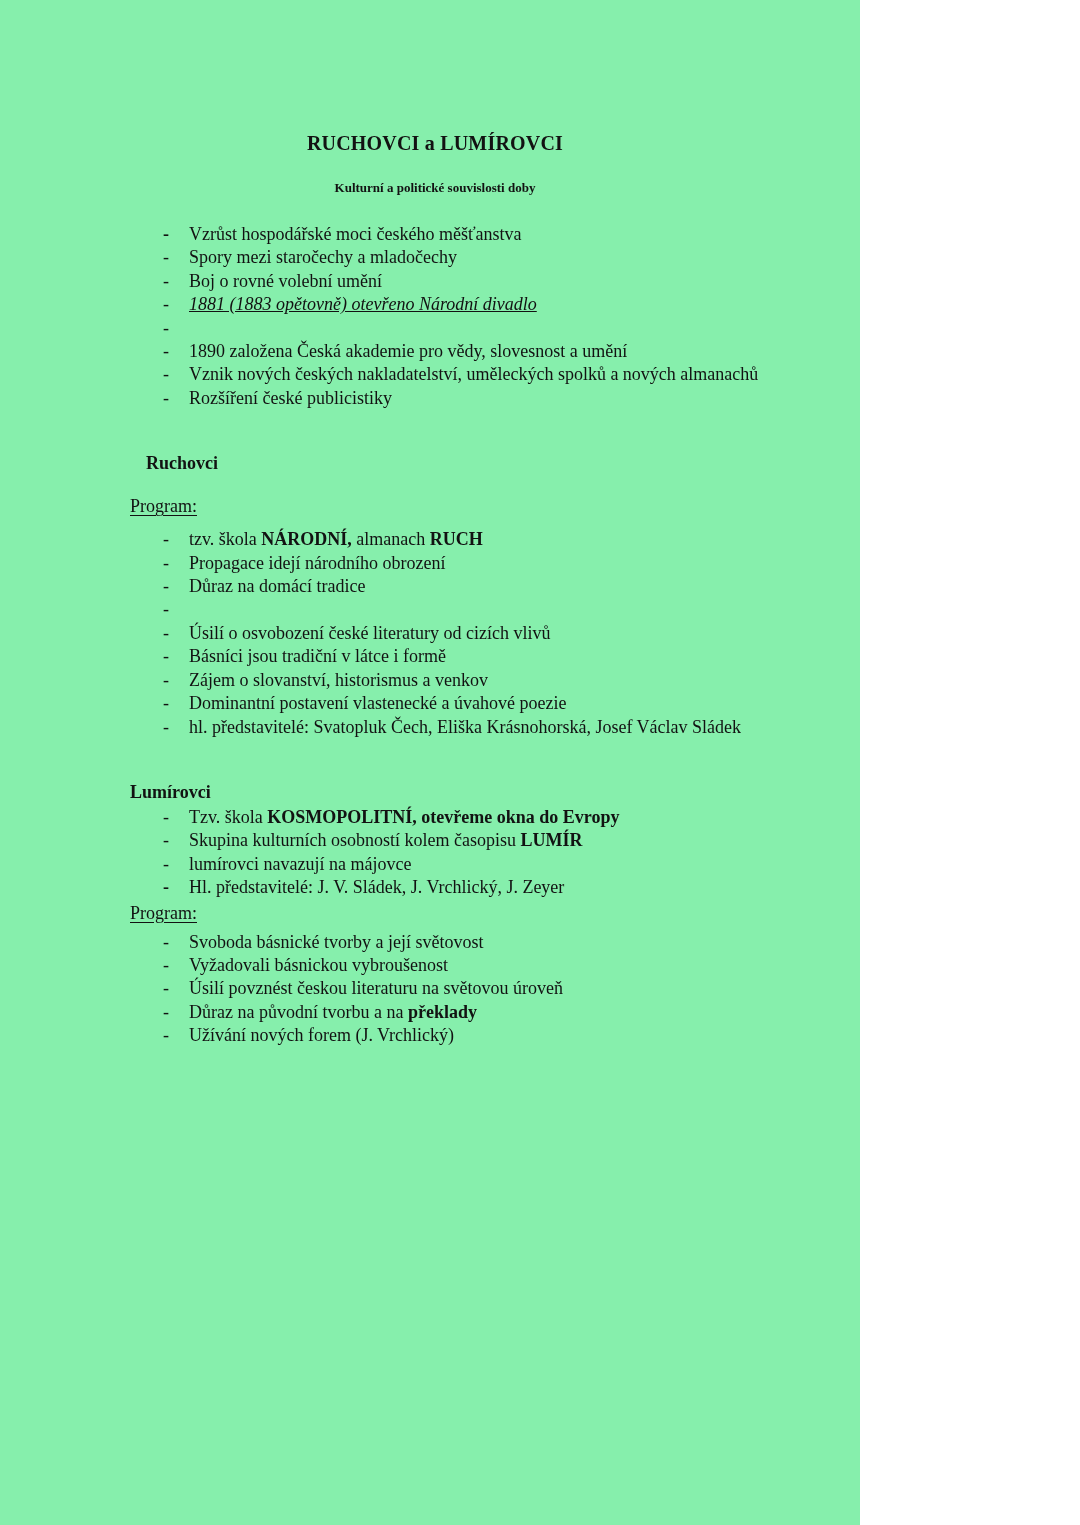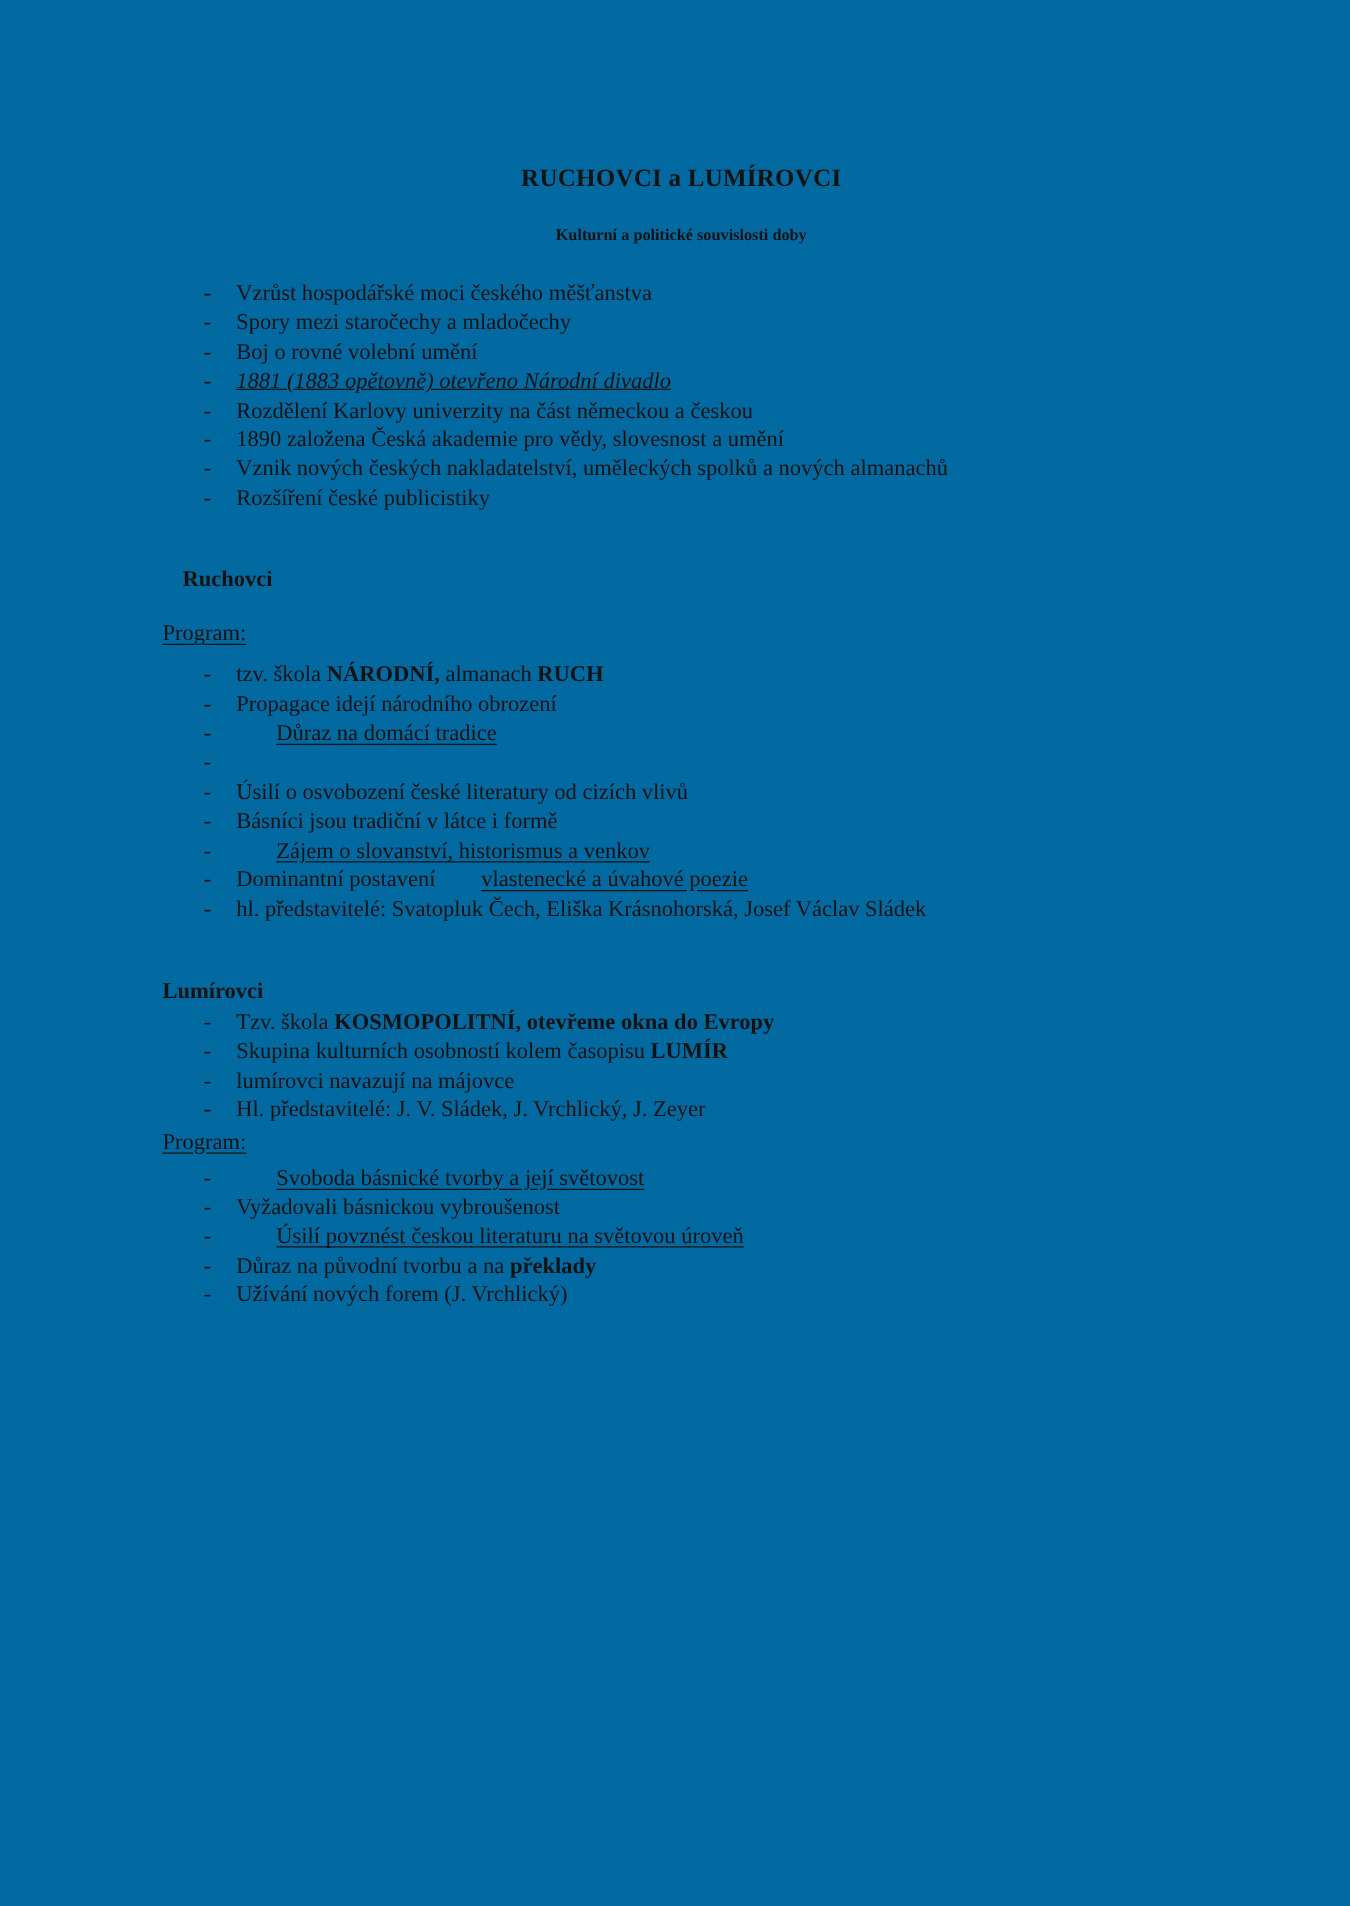--- a/index.html
+++ b/index.html
@@ -1,21 +1,21 @@
 <!DOCTYPE html>
 <html><head>
 <meta charset="utf-8">
 <style>
   html, body { margin: 0; padding: 0; background: #ffffff; }
   .page {
     position: relative;
-    width: 1080px;
+    width: 860px;
     height: 1525px;
     box-sizing: border-box;
-    background: #0369a1;
+    background: #86efac;
     padding: 130px 120px 0 130px;
     font-family: "Liberation Serif", "DejaVu Serif", serif;
     color: #121212;
     overflow: hidden;
   }
   .title {
     margin: 0;
     font-size: 20px;
     line-height: 26px;
     font-weight: bold;
@@ -58,21 +58,21 @@
   .program-label {
     font-size: 18px;
     line-height: 26px;
     text-decoration: underline;
     text-underline-offset: 3px;
   }
   .program-label-1 { margin-top: 17px; }
   .program-label-2 { margin-top: 0; }
   .seg.b { font-weight: bold; }
   .seg.i { font-style: italic; text-decoration: underline; }
-  .seg.u { text-decoration: underline; text-underline-offset: 3px; margin-left: 32px; }
+  .seg.u { text-underline-offset: 3px; }
 </style>
 </head>
 <body>
 
 <div class="page">
 
   <h1 class="title">RUCHOVCI a LUMÍROVCI</h1>
 
   <h2 class="subtitle">Kulturní a politické souvislosti doby</h2>
 
@@ -88,21 +88,20 @@
       <div class="row">
         <span class="dash">-</span>
         <span class="text"><span class="seg">Boj o rovné volební umění</span></span>
       </div>
       <div class="row">
         <span class="dash">-</span>
         <span class="text"><span class="seg i">1881 (1883 opětovně) otevřeno Národní divadlo</span></span>
       </div>
       <div class="row">
         <span class="dash">-</span>
-        <span class="text"><span class="seg">Rozdělení Karlovy univerzity na část německou a českou</span></span>
       </div>
       <div class="row">
         <span class="dash">-</span>
         <span class="text"><span class="seg">1890 založena Česká akademie pro vědy, slovesnost a umění</span></span>
       </div>
       <div class="row">
         <span class="dash">-</span>
         <span class="text"><span class="seg">Vznik nových českých nakladatelství, uměleckých spolků a nových almanachů</span></span>
       </div>
       <div class="row">

